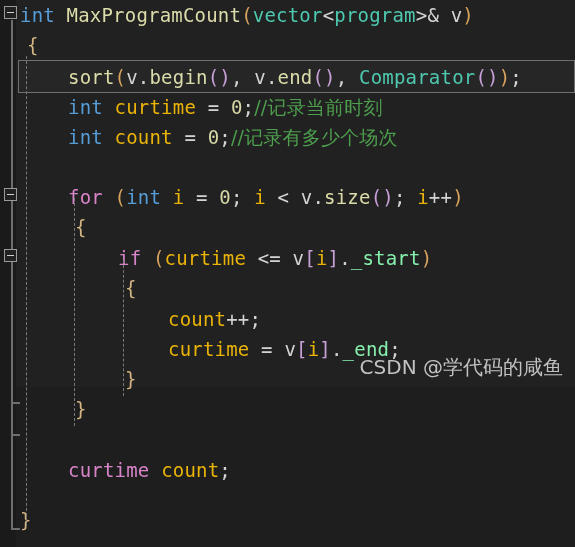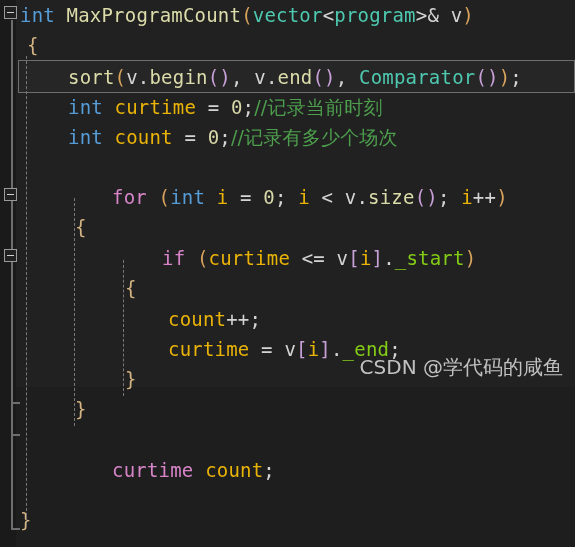--- a/index.html
+++ b/index.html
@@ -100,29 +100,29 @@
   .current-line-box {
     position: absolute;
     box-sizing: border-box;
     border: 1px solid #6f6f6f;
     background: #262626;
     z-index: 2;
   }
 
   
   .kw        { color: #569cd6; }   
-  .ctrl      { color: #d884c8; margin-left: 44px; }   
+  .ctrl      { color: #d884c8; }   
   .type      { color: #4ec9b0; }   
   .fn        { color: #dcdcaa; }   
   .var       { color: #eab308; }   
   .plain     { color: #d4d4d4; }   
   .num       { color: #d7d7a8; }   
   .cmt       { color: #4d9e4d; }   
   .brace     { color: #d4b483; }   
-  .member    { color: #84cc16; margin-top: 28px; }   
+  .member    { color: #86efac; margin-top: 28px; }   
   .paren-a   { color: #d8a35c; }
   .paren-b   { color: #c8a0d8; }
 
   .cmt-cjk {
     font-family: "DejaVu Sans", "Liberation Sans", sans-serif;
     font-size: 19px;
   }
 
   
   .watermark {

